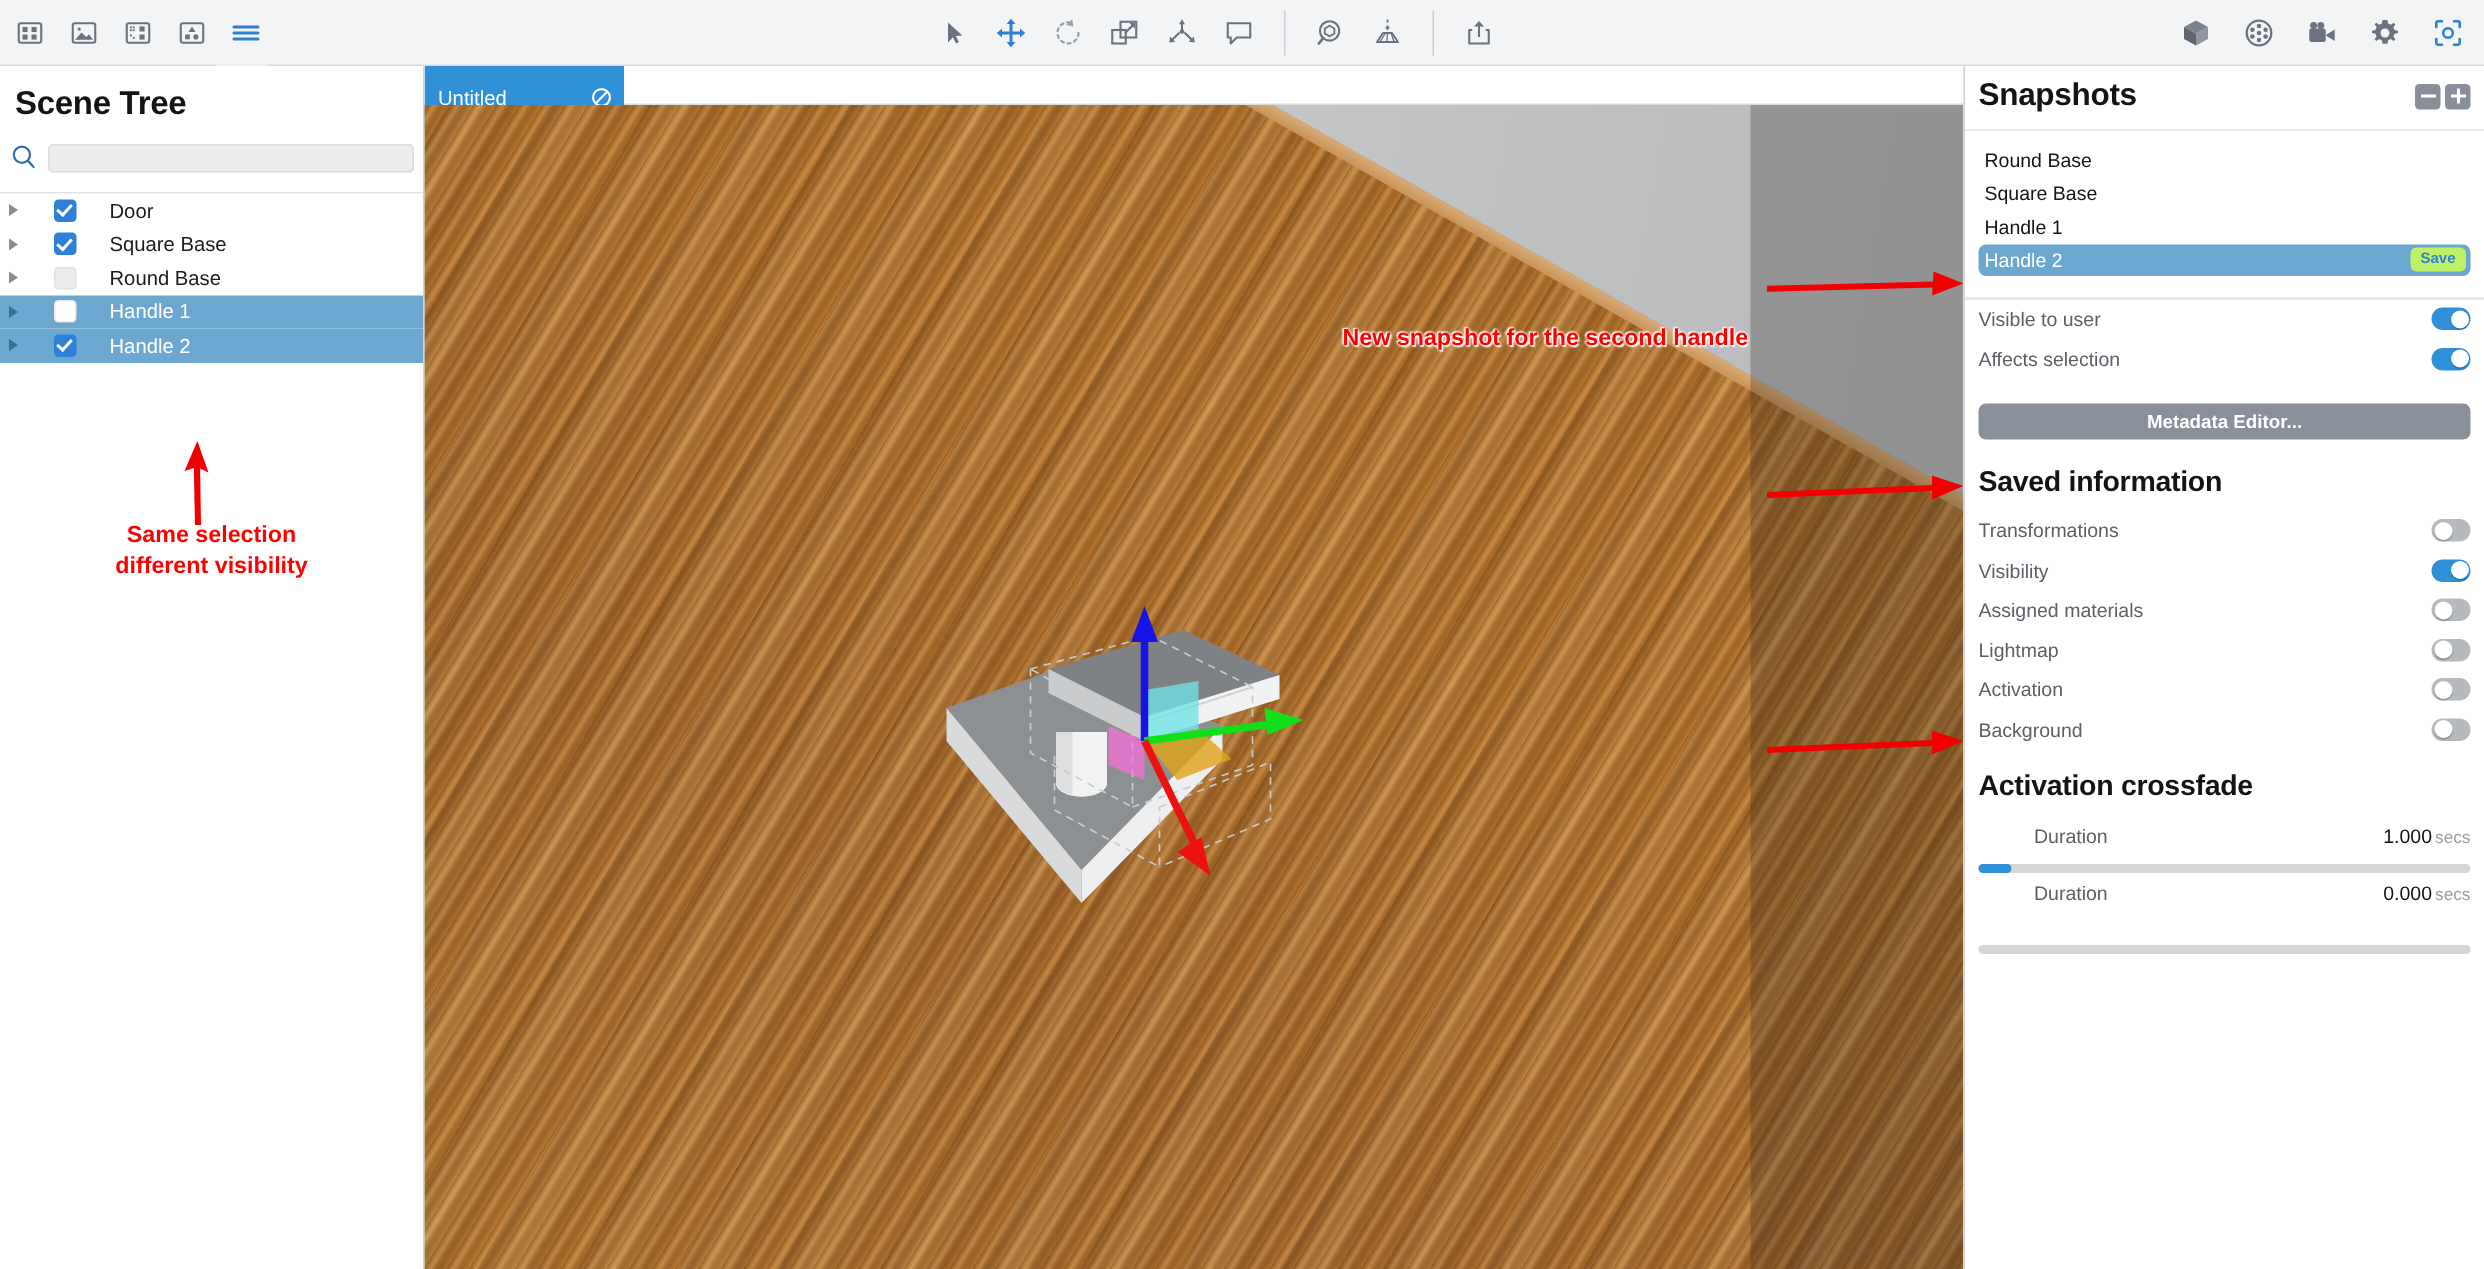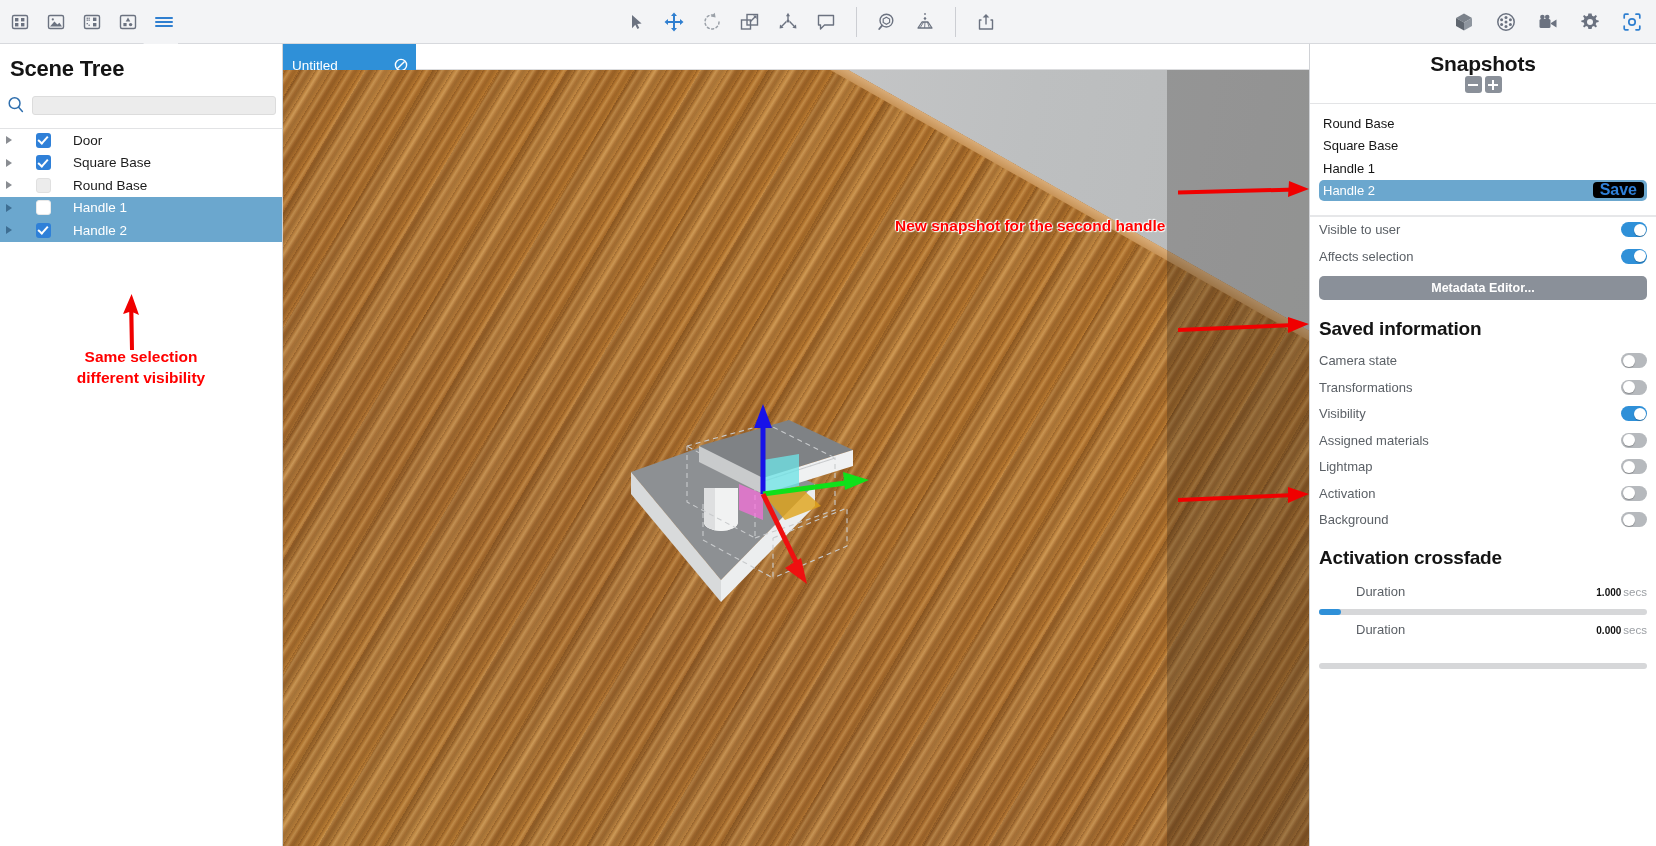--- a/index.html
+++ b/index.html
@@ -203,21 +203,20 @@
   .rightpanel {
     position: absolute; left: 1309px; top: 44px; width: 347px; height: 802px;
     background: #ffffff;
     border-left: 1px solid #d0d2d6;
     overflow: hidden;
   }
   .rp-header {
     display: flex; align-items: center; justify-content: space-between;
     padding: 8px 9px 10px 9px;
     border-bottom: 1px solid #e3e4e6;
-    flex-direction: column;
   }
   .rp-title { font-size: 21px; font-weight: bold; color: #141414; letter-spacing: -0.2px; }
   .rp-hdr-btns { display: flex; gap: 3px; }
   .sq-btn {
     width: 17px; height: 17px; border-radius: 3px; background: #8a9099;
     position: relative;
   }
   .sq-btn:before {
     content: ""; position: absolute; left: 3.5px; top: 7.5px;
     width: 10px; height: 2px; background: #fff;
@@ -229,21 +228,21 @@
   .snap-list { padding: 8px 9px 14px 9px; }
   .snap-item {
     height: 22.5px; display: flex; align-items: center; justify-content: space-between;
     font-size: 13px; color: #151515; padding: 0 4px; border-radius: 5px;
   }
   .snap-item.selected {
     background: #6ba7ce; color: #ffffff; height: 21px;
     padding: 0 3px 0 4px;
   }
   .save-btn {
-    background: #000000; color: #2f80d8; font-size: 16px; font-weight: bold;
+    background: #bef264; color: #2f80d8; font-size: 10px; font-weight: bold;
     border-radius: 4px; padding: 1px 7px 2px 7px; line-height: 13px;
   }
   .rp-divider { height: 2px; background: #e6e7e9; margin: 0; }
 
   .rp-section-title {
     font-size: 19px; font-weight: bold; color: #141414;
     padding: 14px 0 8px 9px; letter-spacing: -0.2px;
   }
   .prop-row {
     display: flex; align-items: center; justify-content: space-between;
@@ -255,31 +254,31 @@
     background: #b6b9bd;
   }
   .toggle.on { background: #2f90d8; }
   .toggle:after {
     content: ""; position: absolute; top: 1.5px; left: 1.5px;
     width: 12px; height: 12px; border-radius: 50%; background: #fff;
     box-shadow: 0 1px 1px rgba(0,0,0,0.25);
   }
   .toggle.on:after { left: 12.5px; }
   .meta-btn {
-    margin: 6px 9px 4px 9px; height: 24px;
+    margin: 16px 9px 4px 9px; height: 24px;
     background: #8a9099; border-radius: 5px;
     display: flex; align-items: center; justify-content: center;
     color: #ffffff; font-size: 12.5px; font-weight: bold;
   }
   .val-row {
     display: flex; align-items: baseline; justify-content: space-between;
     padding: 5px 9px 3px 9px;
   }
   .val-label { font-size: 13px; color: #5b6066; margin-left: 37px; }
-  .val-num { font-size: 10px; font-weight: bold; color: #111; }
+  .val-num { font-size: 13px; font-weight: normal; color: #111; }
   .val-unit { font-size: 11.5px; color: #9a9ea3; font-weight: normal; margin-left: 2px; }
   .slider {
     margin: 6px 9px 0 9px; height: 6px; border-radius: 3px; background: #d6d7d9;
     position: relative;
   }
   .slider .knob {
     position: absolute; left: 0; top: 0; height: 6px; width: 22px;
     border-radius: 3px; background: #2f90d8;
   }
 
@@ -641,24 +640,20 @@
       <span class="toggle on"></span>
     </div>
     <div class="prop-row">
       <span>Affects selection</span>
       <span class="toggle on"></span>
     </div>
     <div class="meta-btn">Metadata Editor...</div>
 
     <div class="rp-section-title">Saved information</div>
     <div class="prop-row">
-      <span>Camera state</span>
-      <span class="toggle"></span>
-    </div>
-    <div class="prop-row">
       <span>Transformations</span>
       <span class="toggle"></span>
     </div>
     <div class="prop-row">
       <span>Visibility</span>
       <span class="toggle on"></span>
     </div>
     <div class="prop-row">
       <span>Assigned materials</span>
       <span class="toggle"></span>

